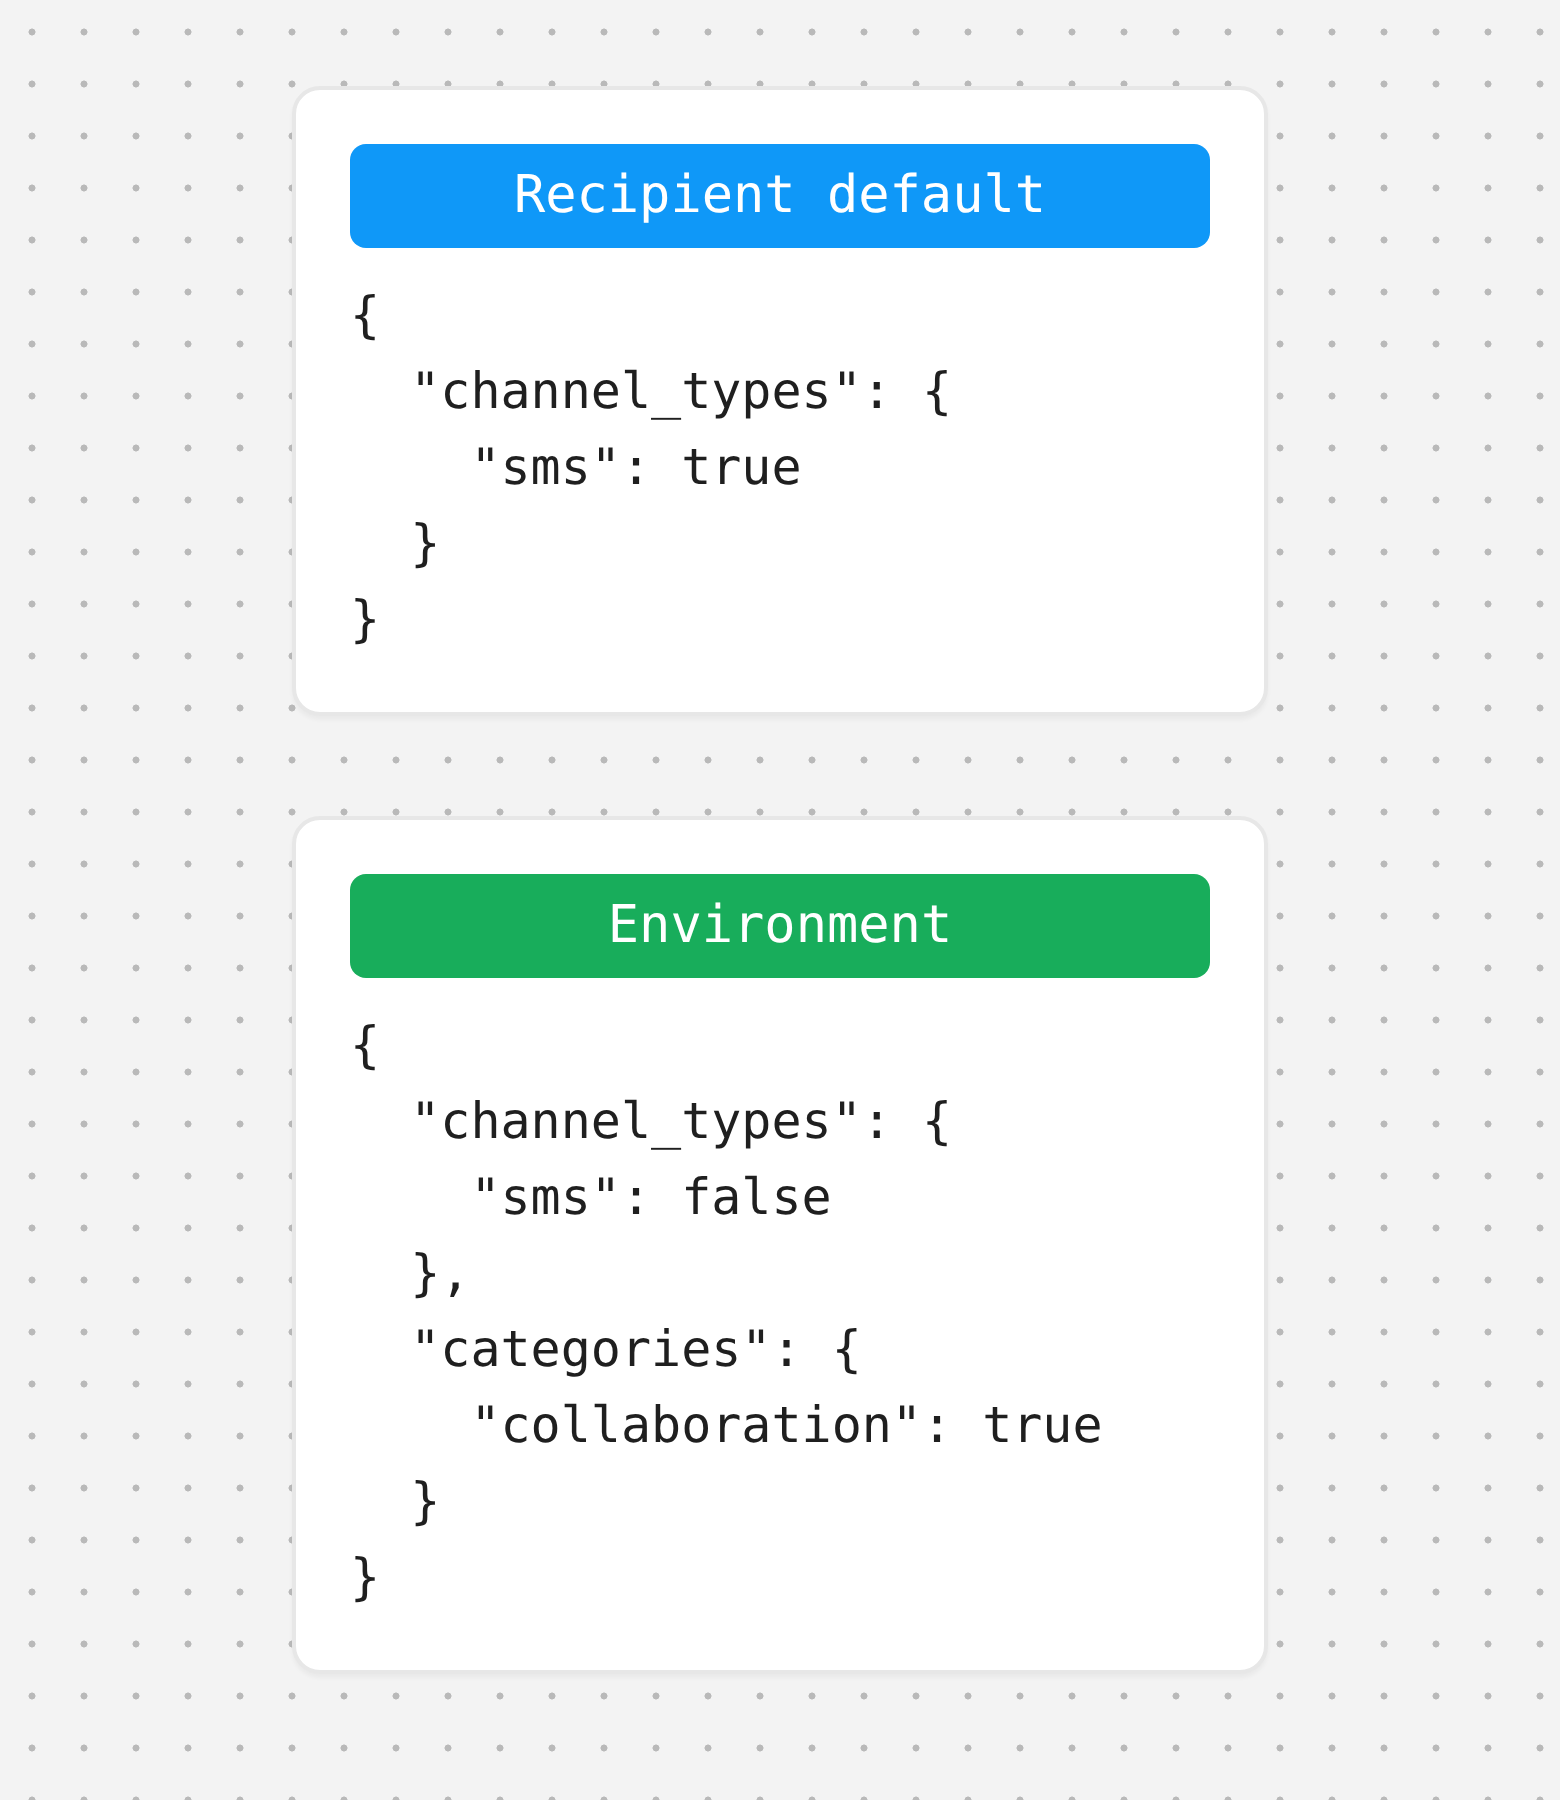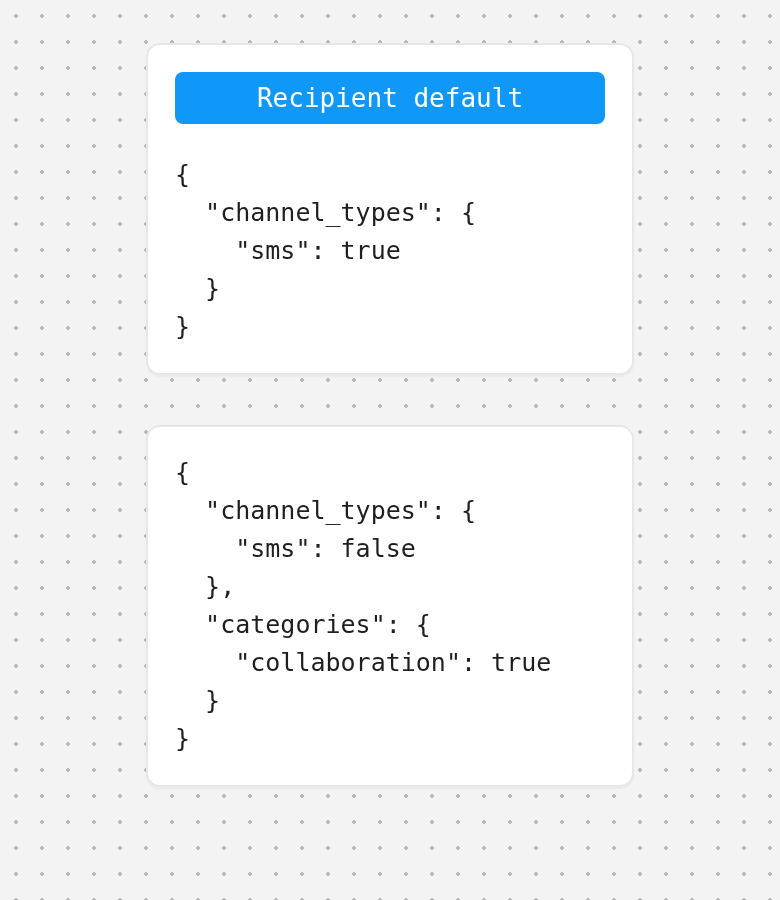--- a/index.html
+++ b/index.html
@@ -29,21 +29,21 @@
   }
   .card--first  { margin-top: 43px; }
   .card--second { margin-top: 50px; }
   .card-header {
     height: 52px;
     line-height: 52px;
     border-radius: 8px;
     text-align: center;
     color: #ffffff;
     font-size: 26px;
-    margin-bottom: 32px;
+    margin-bottom: 15px;
     overflow: hidden;
     white-space: nowrap;
   }
   .code {
     margin: 0;
     font-family: "DejaVu Sans Mono", "Liberation Mono", monospace;
     font-size: 25px;
     line-height: 38px;
     color: #1f1f1f;
     white-space: pre;
@@ -57,20 +57,21 @@
   <div class="card card--first">
     <div class="card-header" style="background-color: rgb(15, 152, 248);">Recipient default</div>
     <pre class="code">{
   "channel_types": {
     "sms": true
   }
 }</pre>
   </div>
 
   <div class="card card--second">
+    <div class="card-header" style="background-color: rgb(24, 173, 91);">Environment</div>
     <pre class="code">{
   "channel_types": {
     "sms": false
   },
   "categories": {
     "collaboration": true
   }
 }</pre>
   </div>
 

